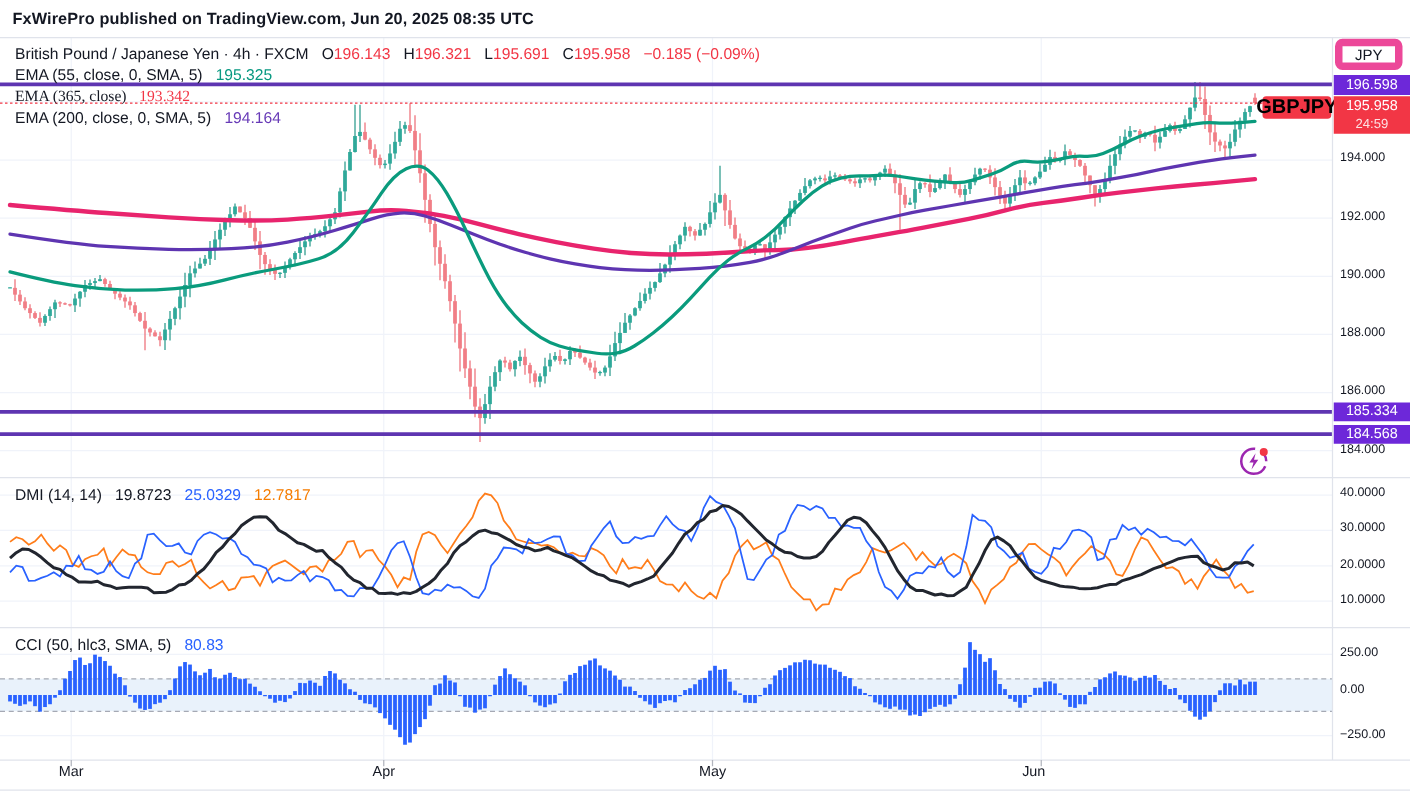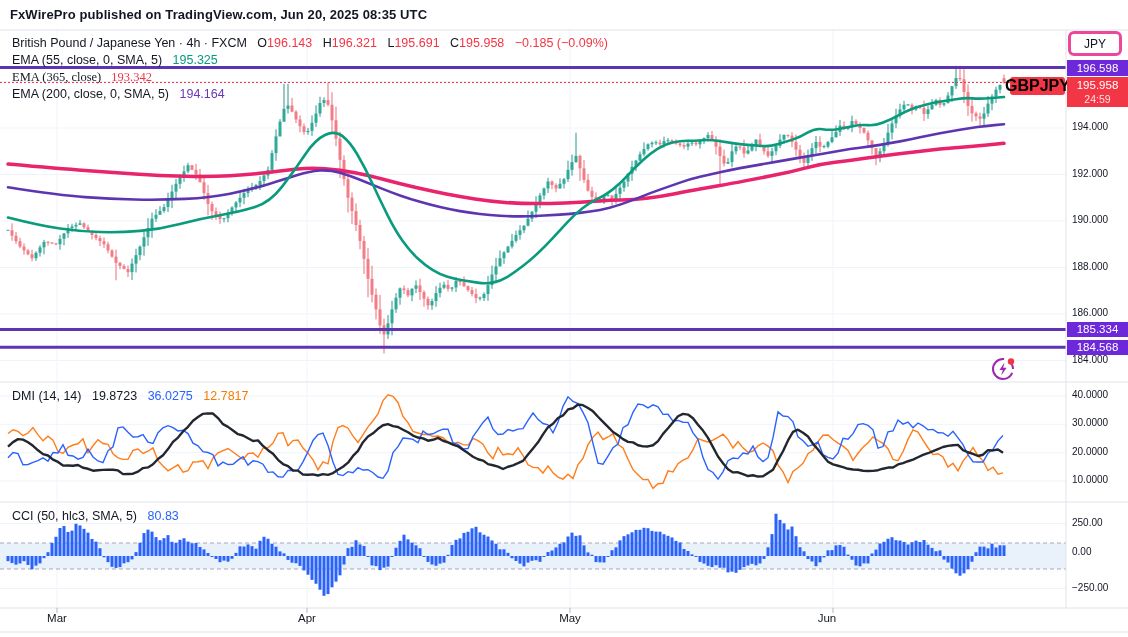--- a/index.html
+++ b/index.html
@@ -15,21 +15,21 @@
   .v-purple { color:#673ab7; }
   .v-blue { color:#2962ff; }
   .v-orange { color:#f57c00; }
   .v-dark { color:#131722; }
   .sp { display:inline-block; width:7px; }
   .axis-label { position:absolute; left:1072px; font-size:10px; color:#131722; z-index:4; }
   .month-label { position:absolute; top:612px; font-size:11.5px; color:#131722; transform:translateX(-50%); z-index:4; }
   .badge { position:absolute; left:1067px; width:61px; color:#fff; font-size:11.5px; text-align:center; z-index:6; }
   .badge-purple { background:#6d28d9; }
   .badge-red { background:#f23645; }
-  .jpy-btn { position:absolute; left:1068px; top:31px; width:54px; height:25px; background:#fff; border:3px solid #ec4899; border-radius:6px; font-size:12px; color:#131722; display:flex; align-items:center; justify-content:center; z-index:7; cursor:pointer; }
+  .jpy-btn { position:absolute; left:1068px; top:31px; width:54px; height:25px; background:#fff; border:6px solid #ec4899; border-radius:6px; font-size:12px; color:#131722; display:flex; align-items:center; justify-content:center; z-index:7; cursor:pointer; }
   .sym-badge { position:absolute; left:1010px; top:77px; width:55px; height:18px; background:#f23645; border-radius:3px; color:#000000; font-weight:700; font-size:16px; display:flex; align-items:center; justify-content:center; z-index:6; }
   .price-badge { top:77px; height:30px; padding-top:1px; line-height:14px; z-index:7; }
   .price-badge .cd { opacity:.85; font-size:10.5px; }
   .flash-btn { position:absolute; left:987px; top:353px; width:32px; height:32px; z-index:6; cursor:pointer; }
 </style>
 </head>
 <body>
 
 <div id="stage">
 
@@ -847,21 +847,21 @@
     <span class="v-red">193.342</span>
   </div>
   <div class="legend" style="top:87px;">
     <span>EMA (200, close, 0, SMA, 5)</span><span class="sp"></span>
     <span class="v-purple">194.164</span>
   </div>
 
   <div class="legend" style="top:389px;">
     <span>DMI (14, 14)</span><span class="sp"></span>
     <span class="v-dark">19.8723</span><span class="sp"></span>
-    <span class="v-blue">36.0275</span><span class="sp"></span>
+    <span class="v-blue">25.0329</span><span class="sp"></span>
     <span class="v-orange">12.7817</span>
   </div>
 
   <div class="legend" style="top:509px;">
     <span>CCI (50, hlc3, SMA, 5)</span><span class="sp"></span>
     <span class="v-blue">80.83</span>
   </div>
 
   <div class="jpy-btn">JPY</div>
 

